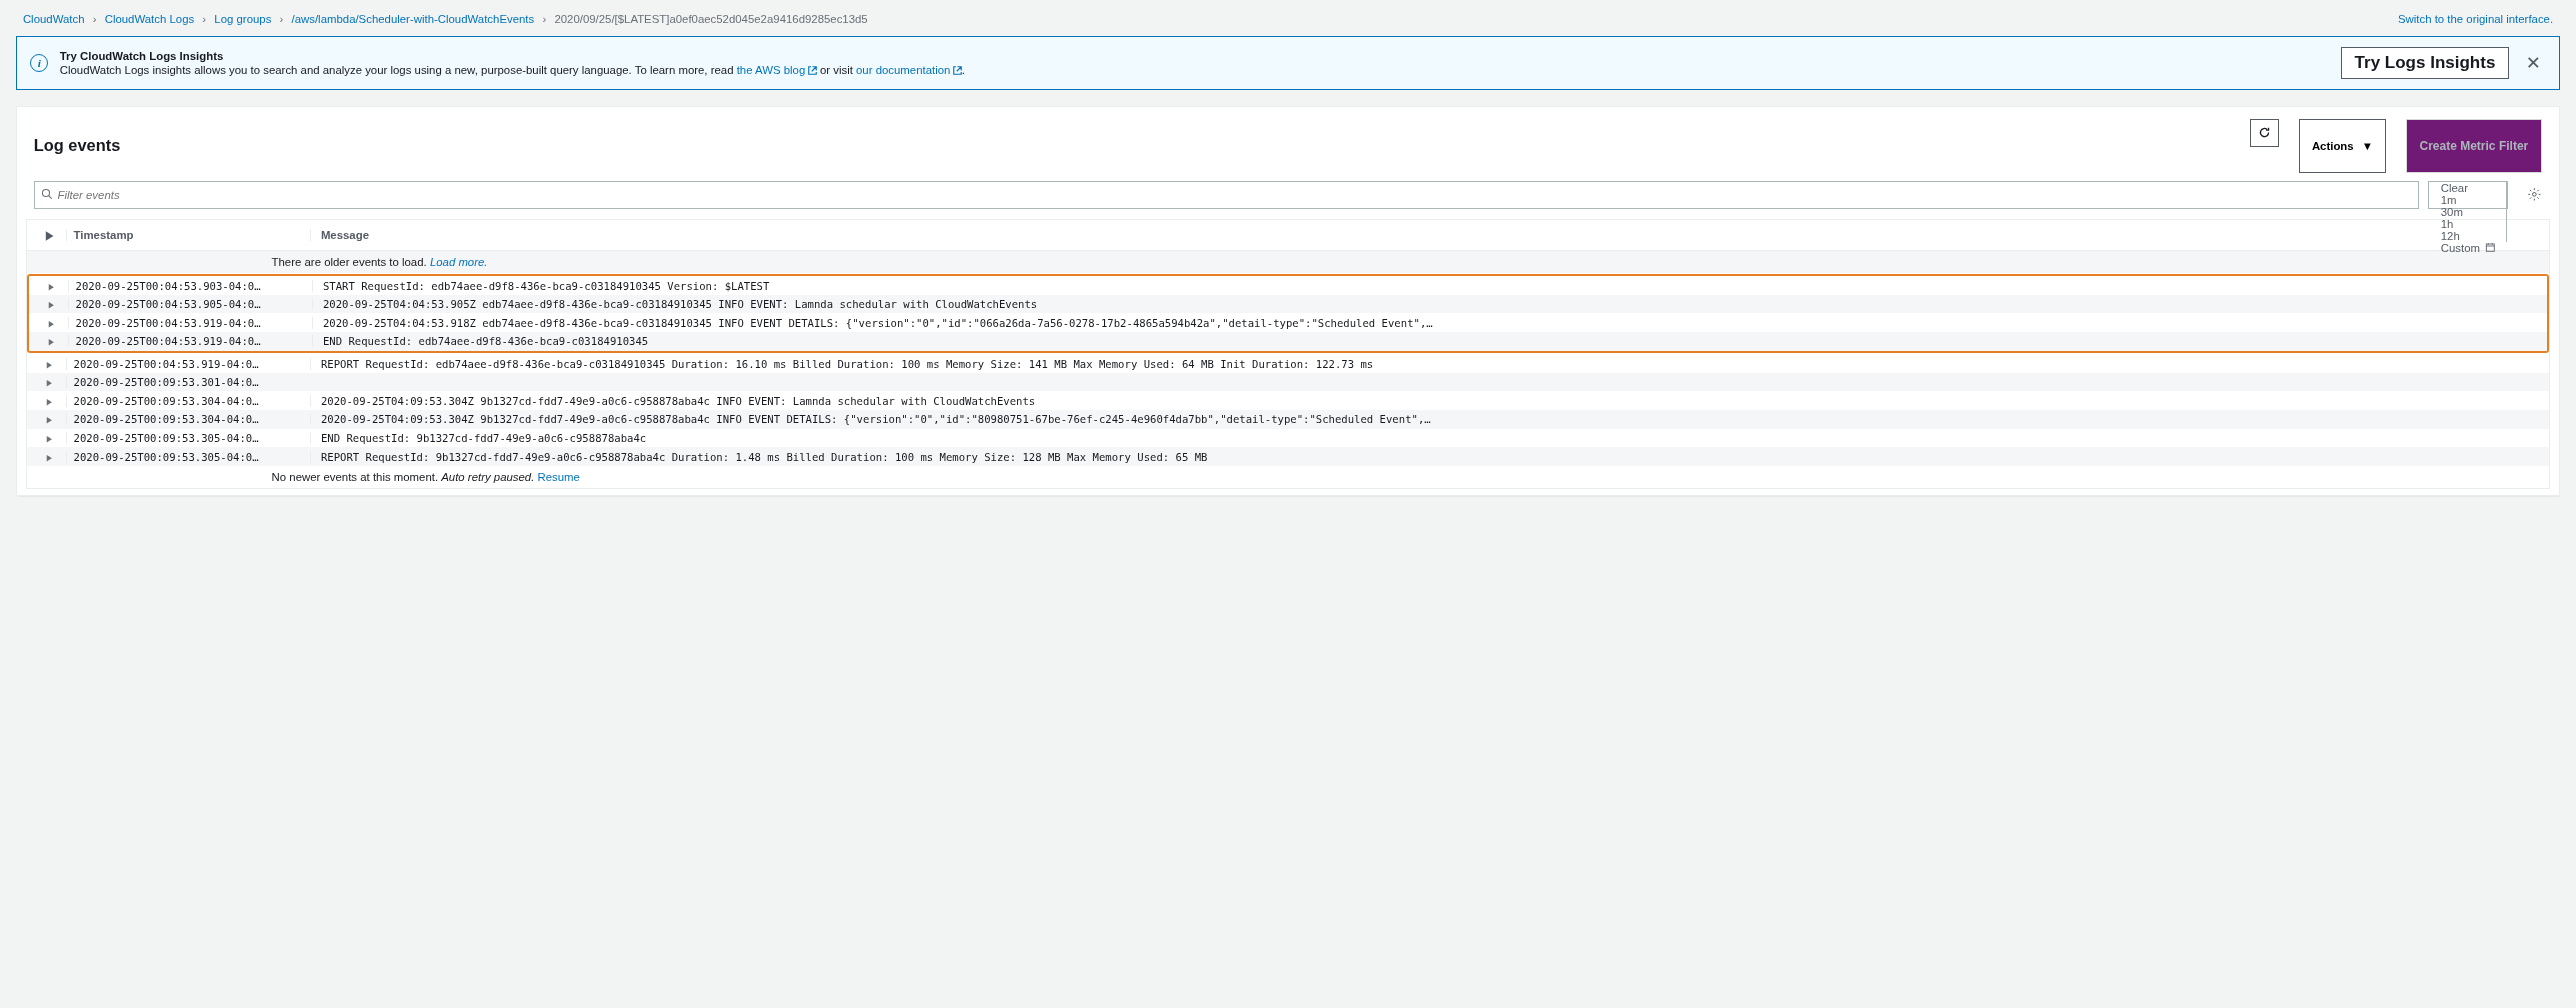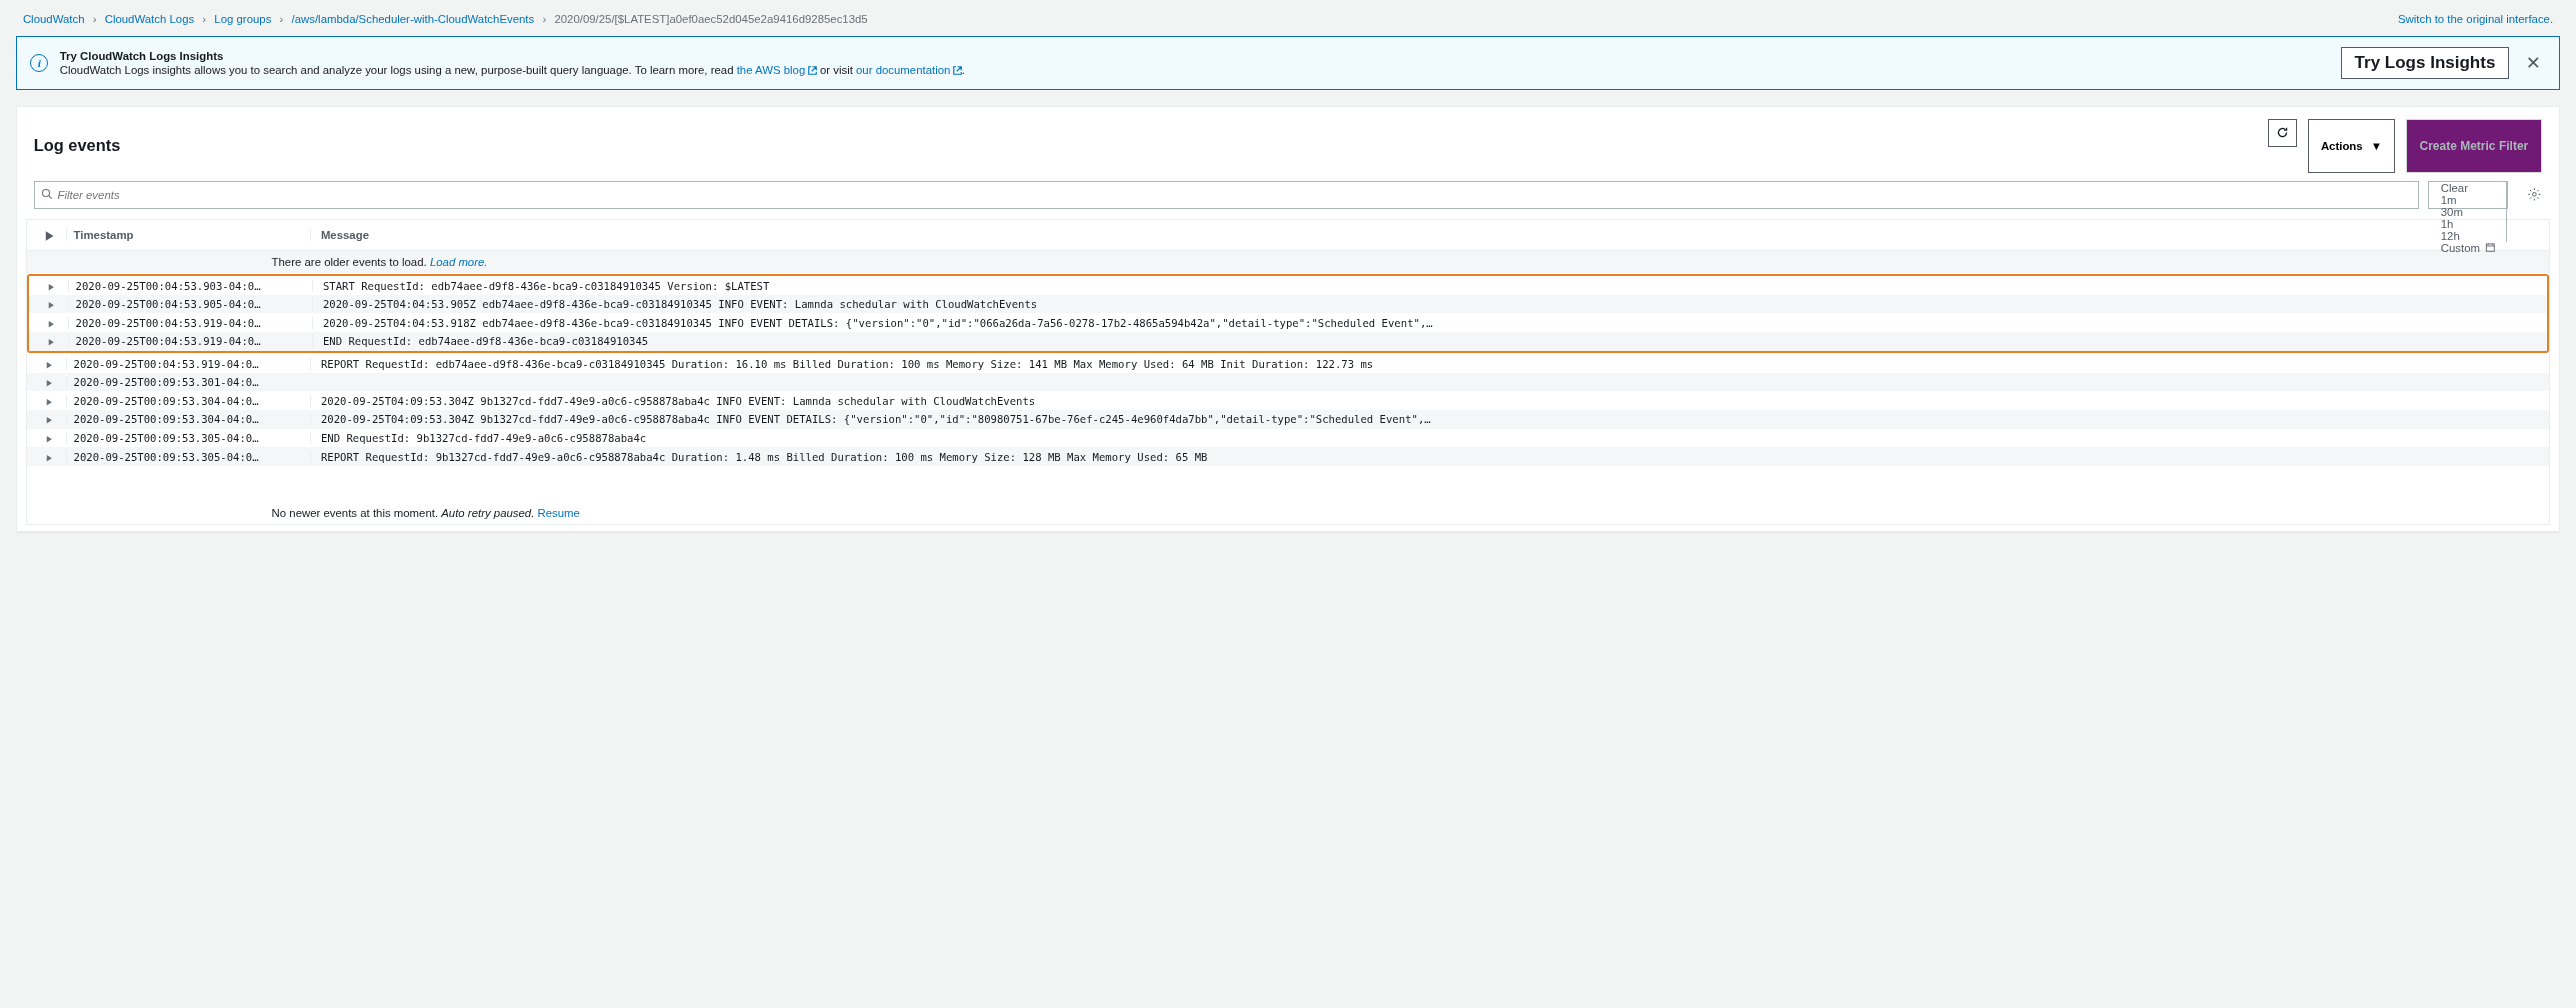--- a/index.html
+++ b/index.html
@@ -74,21 +74,21 @@
     box-shadow: 0 0.8px 0.8px rgba(0,0,0,0.05);
     padding-bottom: 6.5px;
   }
   .panel-header {
     display: flex;
     justify-content: space-between;
     align-items: center;
     padding: 11.4px 16.4px 8.2px 16.4px;
   }
   .panel-title { font-size: 16.4px; font-weight: 700; }
-  .panel-actions { display: flex; gap: 11px; border-radius: 12px; }
+  .panel-actions { display: flex; gap: 20px; border-radius: 12px; }
   .icon-btn {
     border: 0.8px solid #545b64; background: #fff;
     width: 29px; height: 28px; display: flex; align-items: center; justify-content: center;
     cursor: pointer;
   }
   .dropdown-btn {
     border: 0.8px solid #545b64; background: #fff;
     padding: 4.9px 11.4px; display: flex; align-items: center; gap: 8.2px;
     cursor: pointer; font-weight: 700; font-size: 11.4px;
   }
@@ -327,20 +327,20 @@
         <div class="col-msg">END RequestId: 9b1327cd-fdd7-49e9-a0c6-c958878aba4c</div>
       </div>
       <div class="row">
         <div class="col-expand">
             <span class="caret">▶</span>
           </div>
         <div class="col-ts">2020-09-25T00:09:53.305-04:0…</div>
         <div class="col-msg">REPORT RequestId: 9b1327cd-fdd7-49e9-a0c6-c958878aba4c Duration: 1.48 ms Billed Duration: 100 ms Memory Size: 128 MB Max Memory Used: 65 MB</div>
       </div>
 
-      <div class="info-row" style="padding-left:245px;margin-top:36px;">
+      <div class="info-row" style="padding-left:245px;">
         <span>No newer events at this moment. </span><span class="ital">Auto retry paused. </span><span class="link" style="font-style:normal;">Resume</span>
       </div>
 
     </div>
   </div>
 </div>
 
 
 </body></html>

